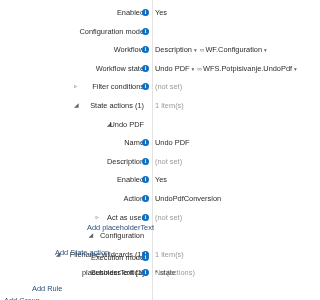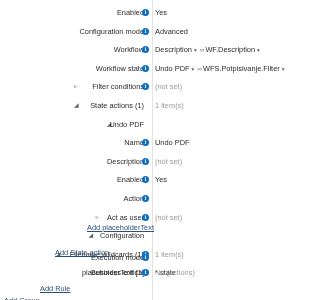--- a/index.html
+++ b/index.html
@@ -99,50 +99,48 @@
     font-size: 6.5px;
     padding: 0 1px;
     transform: translateY(-0.5px);
   }
   .addlink {
     position: absolute;
     top: 0;
     height: 19px;
     line-height: 19px;
     color: #2b4f7a;
-    text-decoration: underline;
     cursor: pointer;
     white-space: nowrap;
   }
 </style>
 </head>
 <body>
 
 <div id="root">
   <div class="divider"></div>
   <div id="rows-host">
       <div class="row" style="top: 3px;">
         <span class="label-cell">Enabled</span>
         <span class="info-icon">i</span>
         <span class="value-cell"><span class="val-text">Yes</span></span>
       </div>
       <div class="row" style="top: 21.6px;">
         <span class="label-cell">Configuration mode</span>
         <span class="info-icon">i</span>
-        <span class="value-cell"><span class="val-text">Advanced</span></span>
       </div>
       <div class="row" style="top: 40.2px;">
         <span class="label-cell">Workflow</span>
         <span class="info-icon">i</span>
-        <span class="value-cell"><span class="dd"><span>Description</span><span class="caret">▾</span></span><span class="link-icon">∞</span><span class="dd"><span>WF.Description</span><span class="caret">▾</span></span></span>
+        <span class="value-cell"><span class="dd"><span>Description</span><span class="caret">▾</span></span><span class="link-icon">∞</span><span class="dd"><span>WF.Configuration</span><span class="caret">▾</span></span></span>
       </div>
       <div class="row" style="top: 58.8px;">
         <span class="label-cell">Workflow state</span>
         <span class="info-icon">i</span>
-        <span class="value-cell"><span class="dd"><span>Undo PDF</span><span class="caret">▾</span></span><span class="link-icon">∞</span><span class="dd"><span>WFS.Potpisivanje.Filter</span><span class="caret">▾</span></span></span>
+        <span class="value-cell"><span class="dd"><span>Undo PDF</span><span class="caret">▾</span></span><span class="link-icon">∞</span><span class="dd"><span>WFS.Potpisivanje.UndoPdf</span><span class="caret">▾</span></span></span>
       </div>
       <div class="row" style="top: 77.4px;">
         <span class="twisty" style="left:73.95px">▹</span>
         <span class="label-cell">Filter conditions</span>
         <span class="info-icon">i</span>
         <span class="value-cell"><span class="val-muted">(not set)</span></span>
       </div>
       <div class="row" style="top: 96px;">
         <span class="twisty" style="left:73.95px">◢</span>
         <span class="label-cell">State actions (1)</span>
@@ -163,20 +161,21 @@
         <span class="value-cell"><span class="val-muted">(not set)</span></span>
       </div>
       <div class="row" style="top: 170.4px;">
         <span class="label-cell">Enabled</span>
         <span class="info-icon">i</span>
         <span class="value-cell"><span class="val-text">Yes</span></span>
       </div>
       <div class="row" style="top: 189px;">
         <span class="label-cell">Action</span>
         <span class="info-icon">i</span>
+        <span class="value-cell"><span class="val-text">UndoPdfConversion</span></span>
       </div>
       <div class="row" style="top: 207.6px;">
         <span class="twisty" style="left:95.85px">▹</span>
         <span class="label-cell">Act as user</span>
         <span class="info-icon">i</span>
         <span class="value-cell"><span class="val-muted">(not set)</span></span>
       </div>
       <div class="row" style="top: 226.2px;">
         <span class="twisty" style="left:88.55000000000001px">◢</span>
         <span class="label-cell">Configuration</span>
@@ -197,16 +196,16 @@
       </div>
       <div class="row" style="top: 263px;">
         <span class="label-cell">Business critical</span>
         <span class="info-icon">i</span>
         <span class="value-cell"><span class="val-muted">No (actions)</span></span>
       </div>
     </div>
   <div id="links-host">
       <div class="addlink" style="left: 87px; top: 218px;">Add placeholderText</div>
       <div class="addlink" style="left: 55px; top: 243px;">Add State action</div>
-      <div class="addlink" style="left: 40px; top: 279px;">Add Rule</div>
+      <div class="addlink" style="left: 32px; top: 279px;">Add Rule</div>
       <div class="addlink" style="left: 4px; top: 291px;">Add Group</div>
     </div>
 </div>
 
 </body></html>

